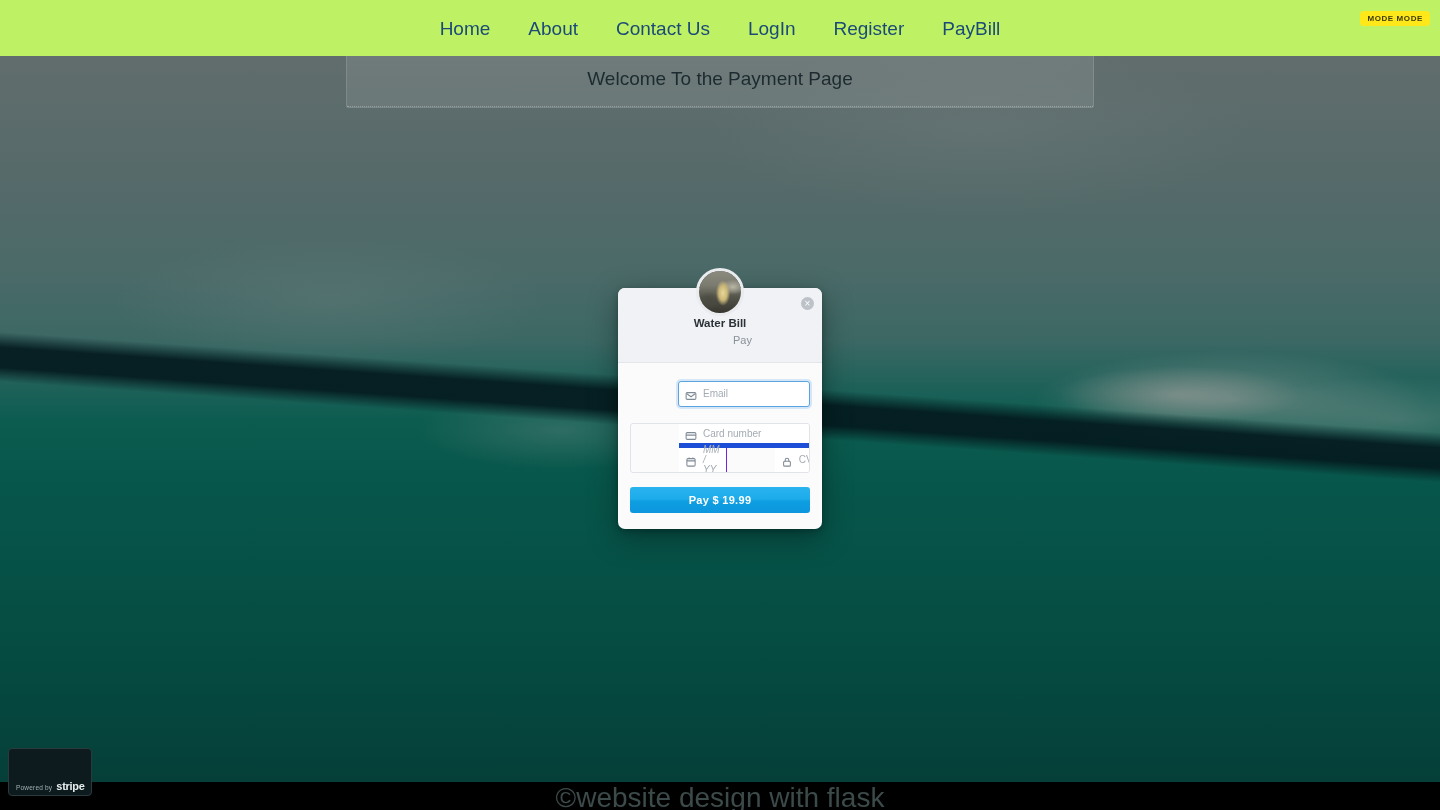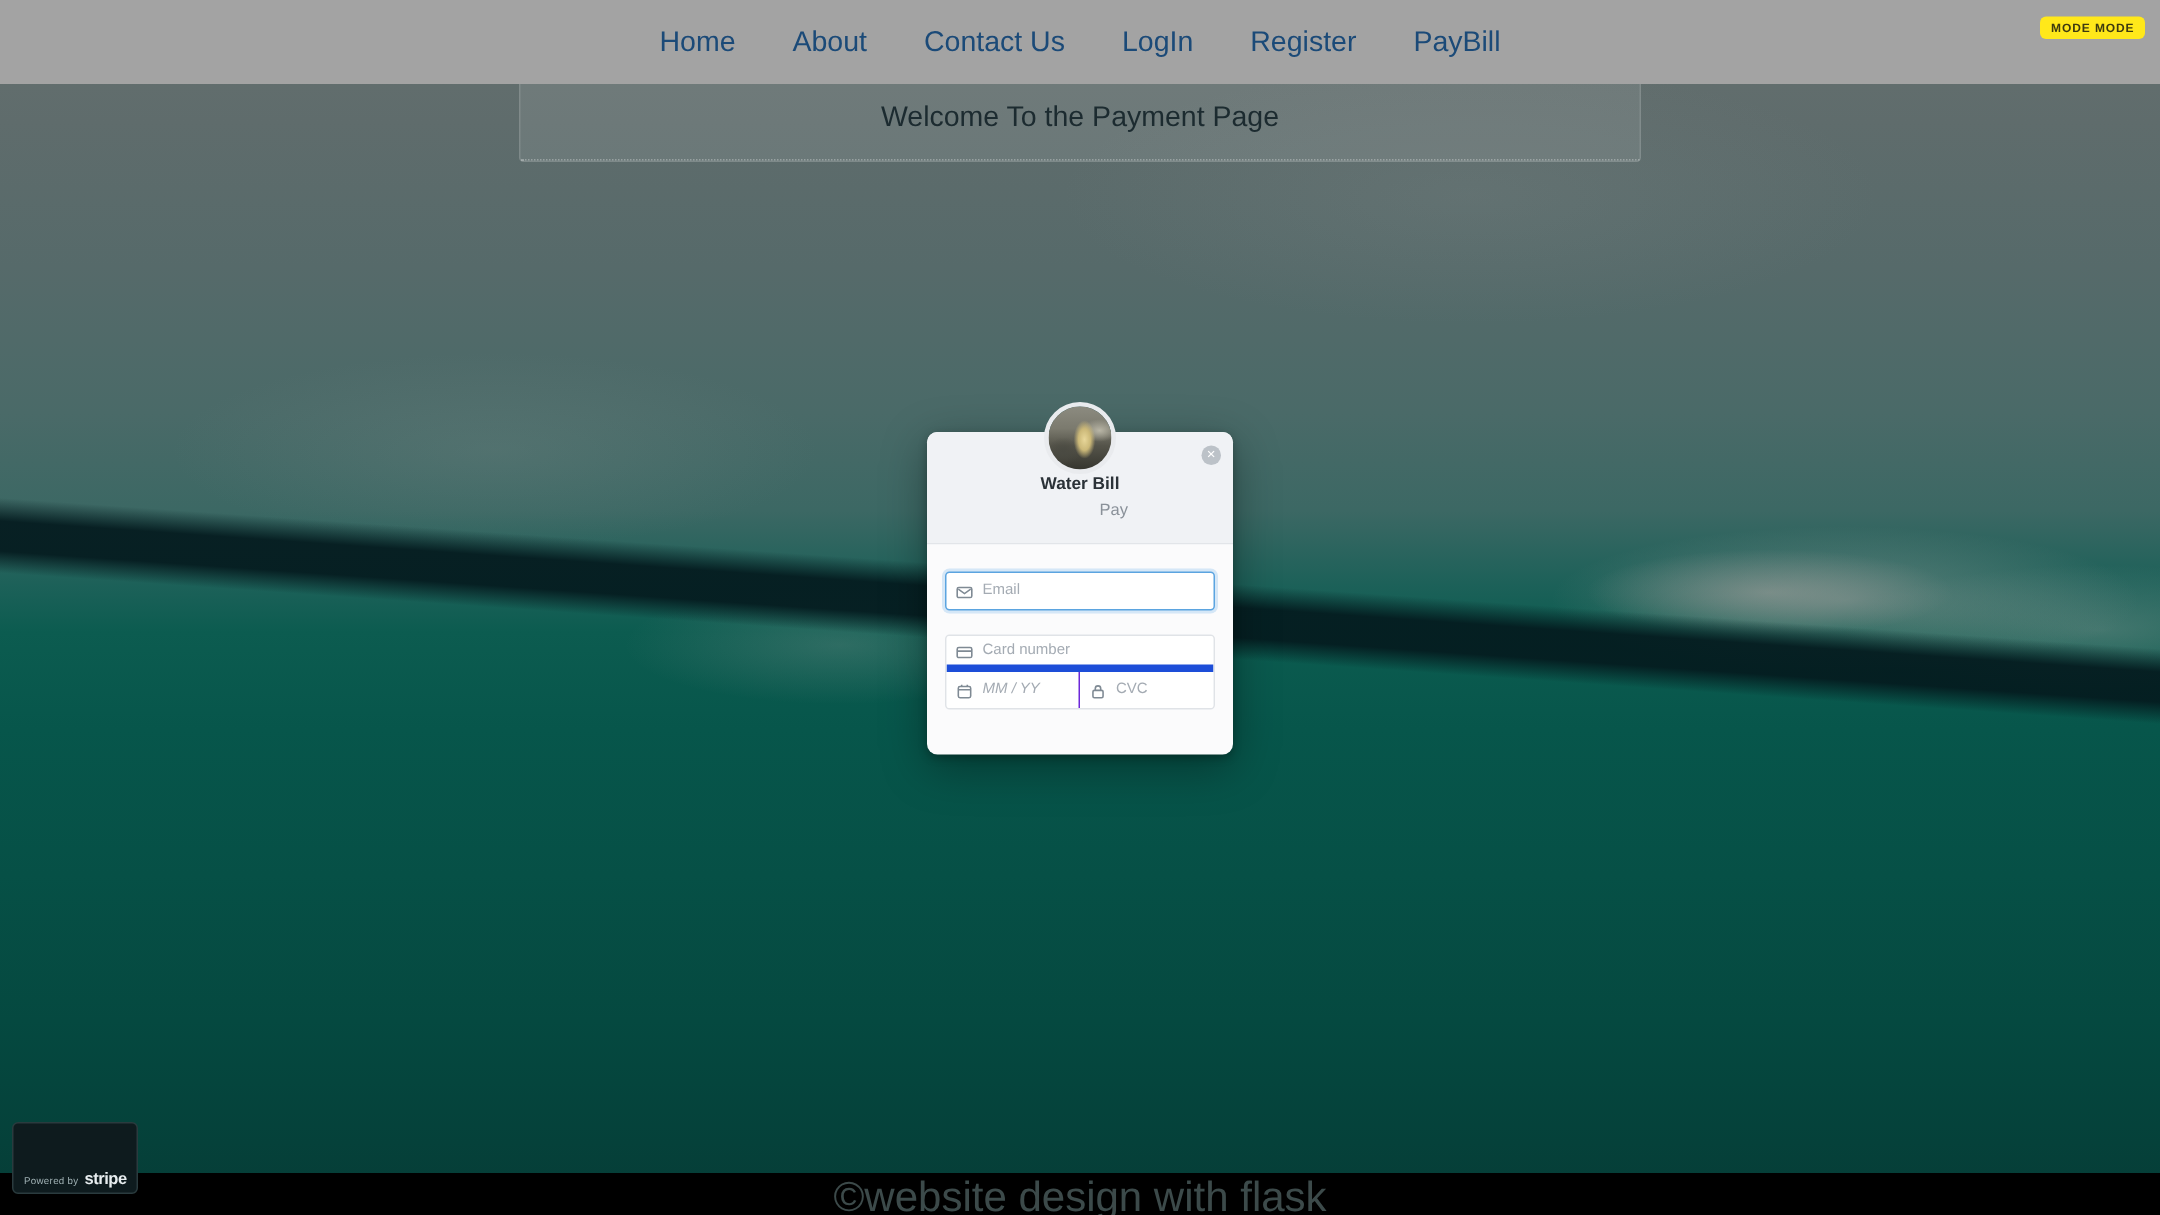--- a/index.html
+++ b/index.html
@@ -48,21 +48,21 @@
         #054940 84%,
         #05413a 94%,
         #063c36 100%);
   }
 
   
   #navbar {
     position: absolute;
     left: 0; top: 0;
     width: 1440px; height: 56px;
-    background: #a3a3a3;
+    background: #bef264;
     z-index: 10;
     display: flex;
     align-items: center;
     justify-content: center;
   }
   .nav-link {
     color: #1b4a78;
     font-size: 19px;
     text-decoration: none;
     margin: 0 19px;
@@ -187,20 +187,21 @@
   #modal-body {
     padding: 18px 12px 16px 12px;
   }
 
   .field {
     background: #ffffff;
     display: flex;
     align-items: center;
     height: 24px;
     padding: 0 6px;
+    margin-left: 48px;
   }
   .field .ficon {
     width: 12px; height: 12px;
     margin-right: 6px;
     flex: 0 0 12px;
     color: #808a94;
   }
   .field .ftext {
     font-size: 10px;
     color: #a4abb3;
@@ -374,20 +375,21 @@
               <rect x="3.5" y="7" width="9" height="6.5" rx="1.3"></rect>
               <path d="M5.6 7V5.4a2.4 2.4 0 0 1 4.8 0V7"></path>
             </svg>
           </span>
           <span class="ftext">CVC</span>
         </div>
       </div>
 
     </div>
 
+    <button id="pay-submit-btn">Pay $ 19.99</button>
   </div>
 </div>
 
 <div id="powered-by-stripe">
   <span id="powered-by-label">Powered by</span>
   <span id="stripe-wordmark">stripe</span>
 </div>
 
 <div id="footer"></div>
 <div id="footer-text">©website design with flask</div>

